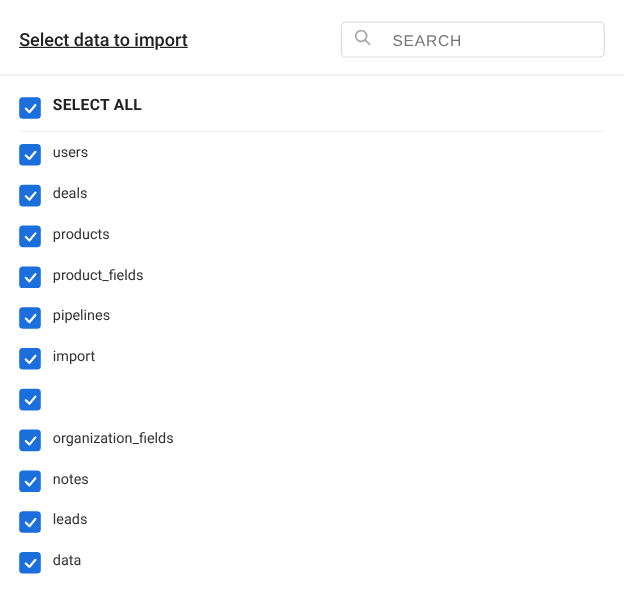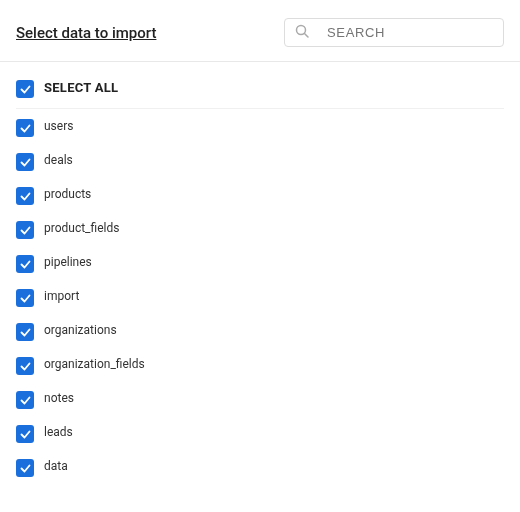--- a/index.html
+++ b/index.html
@@ -193,21 +193,20 @@
   </svg>
         </div>
         <span class="item-label">import</span>
       </div>
       <div class="list-item">
         <div class="checkbox">
           <svg viewBox="0 0 11 11" fill="none" xmlns="http://www.w3.org/2000/svg">
     <polyline points="1.5,5.5 4.5,8.5 9.5,2.5" stroke="white" stroke-width="1.8" stroke-linecap="round" stroke-linejoin="round"></polyline>
   </svg>
         </div>
-        <span class="item-label">organizations</span>
       </div>
       <div class="list-item">
         <div class="checkbox">
           <svg viewBox="0 0 11 11" fill="none" xmlns="http://www.w3.org/2000/svg">
     <polyline points="1.5,5.5 4.5,8.5 9.5,2.5" stroke="white" stroke-width="1.8" stroke-linecap="round" stroke-linejoin="round"></polyline>
   </svg>
         </div>
         <span class="item-label">organization_fields</span>
       </div>
       <div class="list-item">

